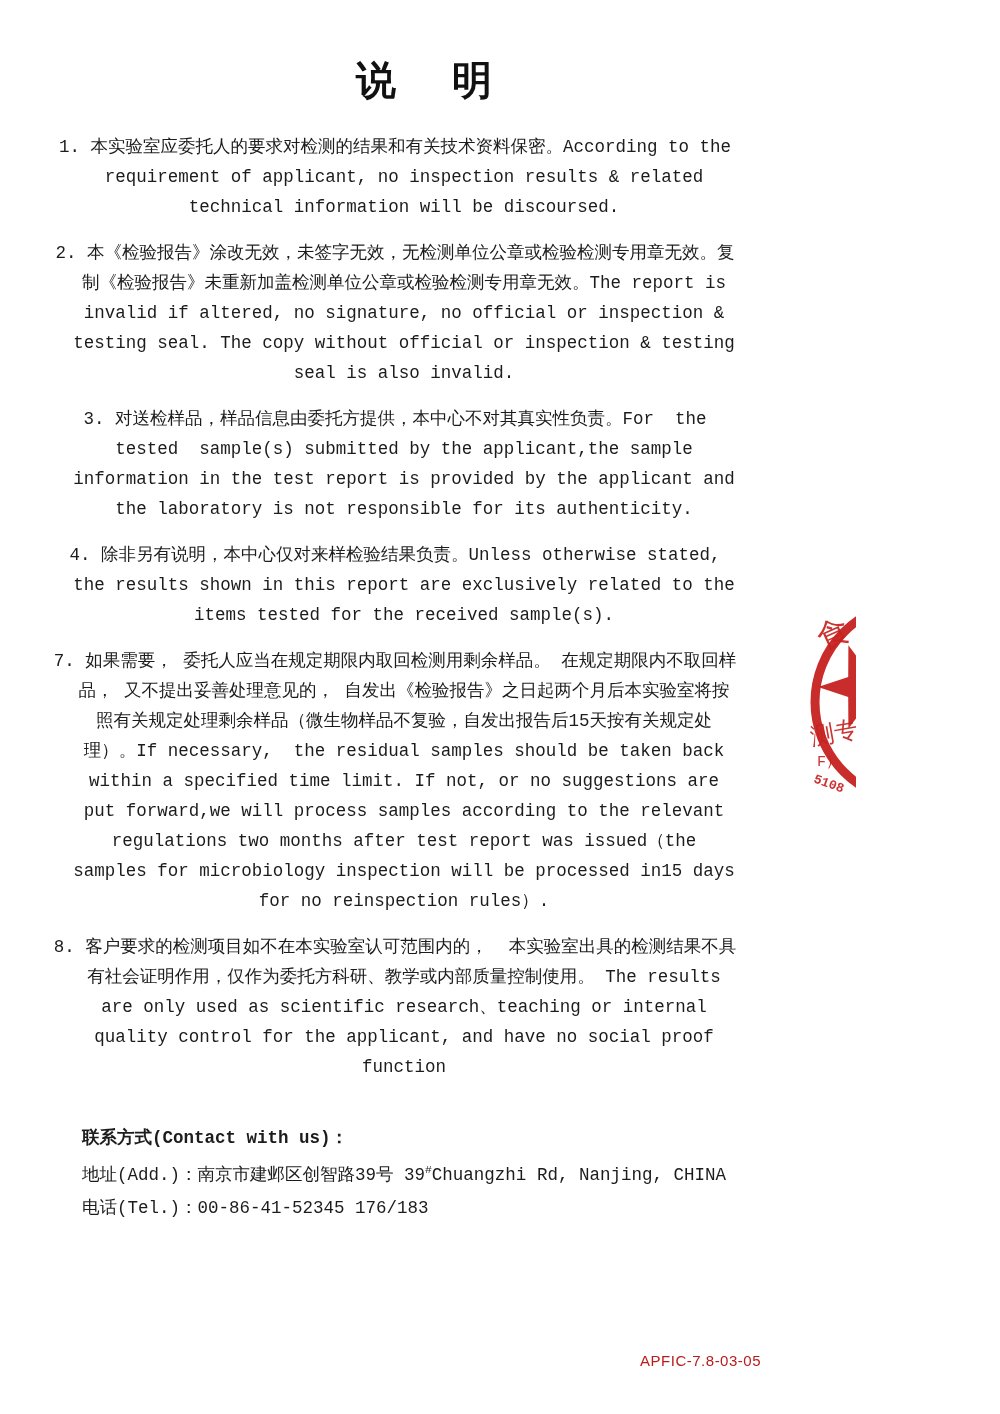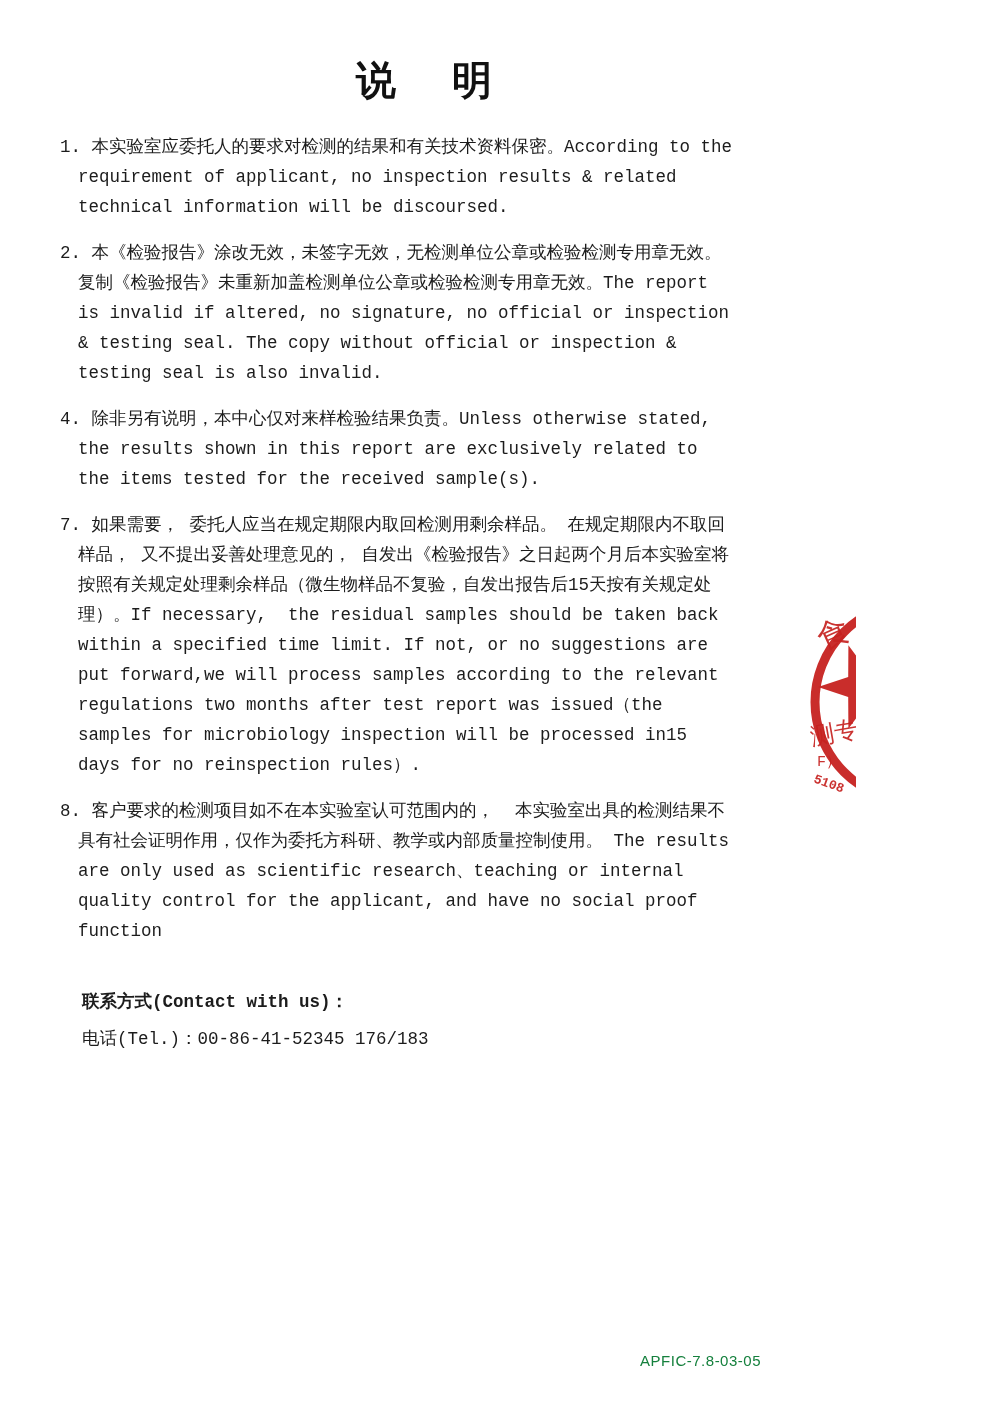--- a/index.html
+++ b/index.html
@@ -20,25 +20,26 @@
     font-size:40px;
     line-height:44px;
     font-weight:600;
     letter-spacing:8px;
     color:#111;
   }
   .items{
     padding:0 118px 0 52px;
   }
   .item{
-    margin:0 0 16px 8px;
+    margin:0 0 16px 0;
     padding-left:18px;
     text-indent:-18px;
     white-space:pre-wrap;
     word-break:break-word;
+    text-align:center;
   }
   .contact{
     padding:24px 118px 0 68px;
     margin-left:14px;
   }
   .contact-heading{
     margin:0 0 4px 0;
     font-weight:700;
     line-height:33px;
     white-space:pre-wrap;
@@ -55,21 +56,21 @@
   }
   .footer-code{
     position:absolute;
     top:1346px;
     left:0;
     right:95px;
     text-align:right;
     font-family:"Liberation Sans","DejaVu Sans",sans-serif;
     font-size:15px;
     letter-spacing:0.5px;
-    color:#15803d;
+    color:#b91c1c;
   }
   .stamp{
     position:absolute;
     top:598px;
     right:0;
     width:46px;
     height:208px;
     overflow:hidden;
     pointer-events:none;
   }
@@ -77,27 +78,29 @@
 </head>
 <body>
 
 <div class="page">
 
   <h1 class="page-title">说　明</h1>
 
   <div class="items">
     <p class="item"><span>1. </span><span>本实验室应委托人的要求对检测的结果和有关技术资料保密。According to the requirement of applicant, no inspection results &amp; related technical information will be discoursed.</span></p>
     <p class="item"><span>2. </span><span>本《检验报告》涂改无效，未签字无效，无检测单位公章或检验检测专用章无效。复制《检验报告》未重新加盖检测单位公章或检验检测专用章无效。The report is invalid if altered, no signature, no official or inspection &amp; testing seal. The copy without official or inspection &amp; testing seal is also invalid.</span></p>
+    <p class="item"><span>3. </span><span>对送检样品，样品信息由委托方提供，本中心不对其真实性负责。For  the  tested  sample(s) submitted by the applicant,the sample information in the test report is provided by the applicant and the laboratory is not responsible for its authenticity.</span></p>
     <p class="item"><span>4. </span><span>除非另有说明，本中心仅对来样检验结果负责。Unless otherwise stated, the results shown in this report are exclusively related to the items tested for the received sample(s).</span></p>
     <p class="item"><span>7. </span><span>如果需要， 委托人应当在规定期限内取回检测用剩余样品。 在规定期限内不取回样品， 又不提出妥善处理意见的， 自发出《检验报告》之日起两个月后本实验室将按照有关规定处理剩余样品（微生物样品不复验，自发出报告后15天按有关规定处理）。If necessary,  the residual samples should be taken back within a specified time limit. If not, or no suggestions are put forward,we will process samples according to the relevant regulations two months after test report was issued（the samples for microbiology inspection will be processed in15 days for no reinspection rules）.</span></p>
     <p class="item"><span>8. </span><span>客户要求的检测项目如不在本实验室认可范围内的，  本实验室出具的检测结果不具有社会证明作用，仅作为委托方科研、教学或内部质量控制使用。 The results are only used as scientific research、teaching or internal quality control for the applicant, and have no social proof function</span></p>
   </div>
 
   <div class="contact">
     <p class="contact-heading">联系方式(Contact with us)：</p>
+    <p class="contact-line"><span>地址(Add.)：</span><span>南京市建邺区创智路39号 39</span><span class="sup">#</span><span>Chuangzhi Rd, Nanjing, CHINA</span></p>
     <p class="contact-line"><span>电话(Tel.)：</span><span>00-86-41-52345 176/183</span></p>
   </div>
 
   <div class="stamp">
     <svg width="46" height="208" viewBox="0 0 46 208">
       <circle cx="104" cy="104" r="99" fill="none" stroke="#c62220" stroke-width="9" opacity="0.95"></circle>
       <path d="M8,89 38.2,79 38.4,47.2 57.3,72.8 87.6,63.1 69,89 87.6,114.9 57.3,105.2 38.4,130.8 38.2,99 Z" fill="#c62220" opacity="0.95"></path>
       <text x="13" y="52" font-size="32" fill="#c62220" opacity="0.92" transform="rotate(-24 13 52)">食</text>
       <text x="2" y="147" font-size="24" fill="#c62220" opacity="0.92" transform="rotate(-10 2 147)">测专</text>
       <text x="7" y="168" font-size="15" fill="#c62220" opacity="0.92">F）</text>

